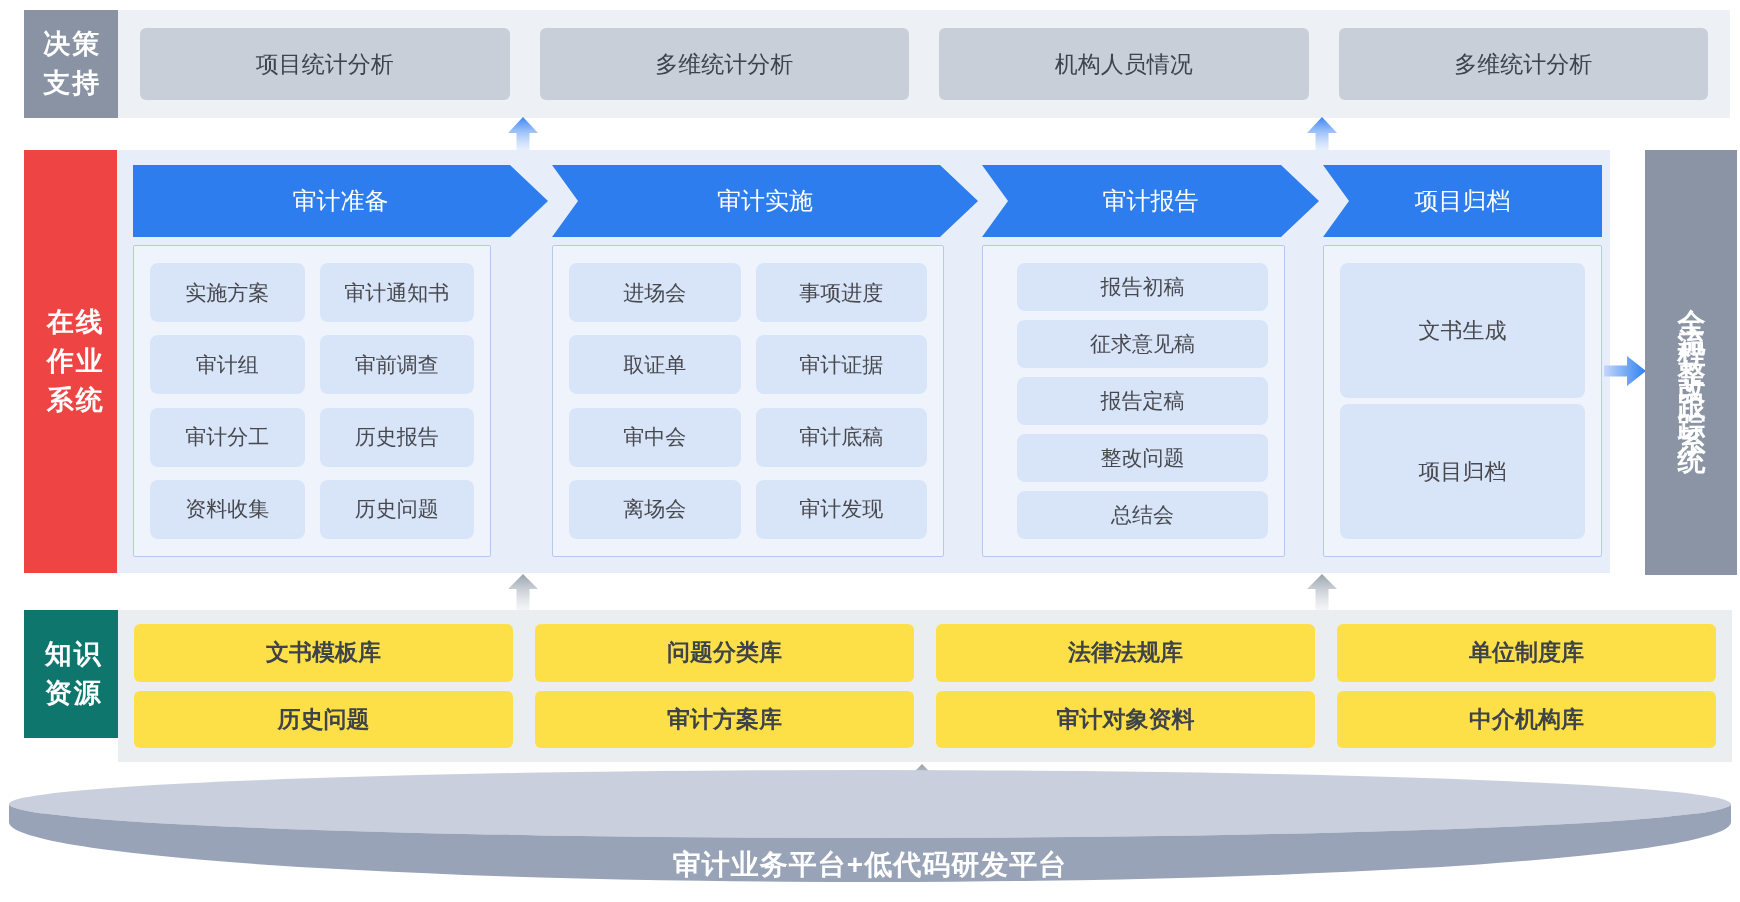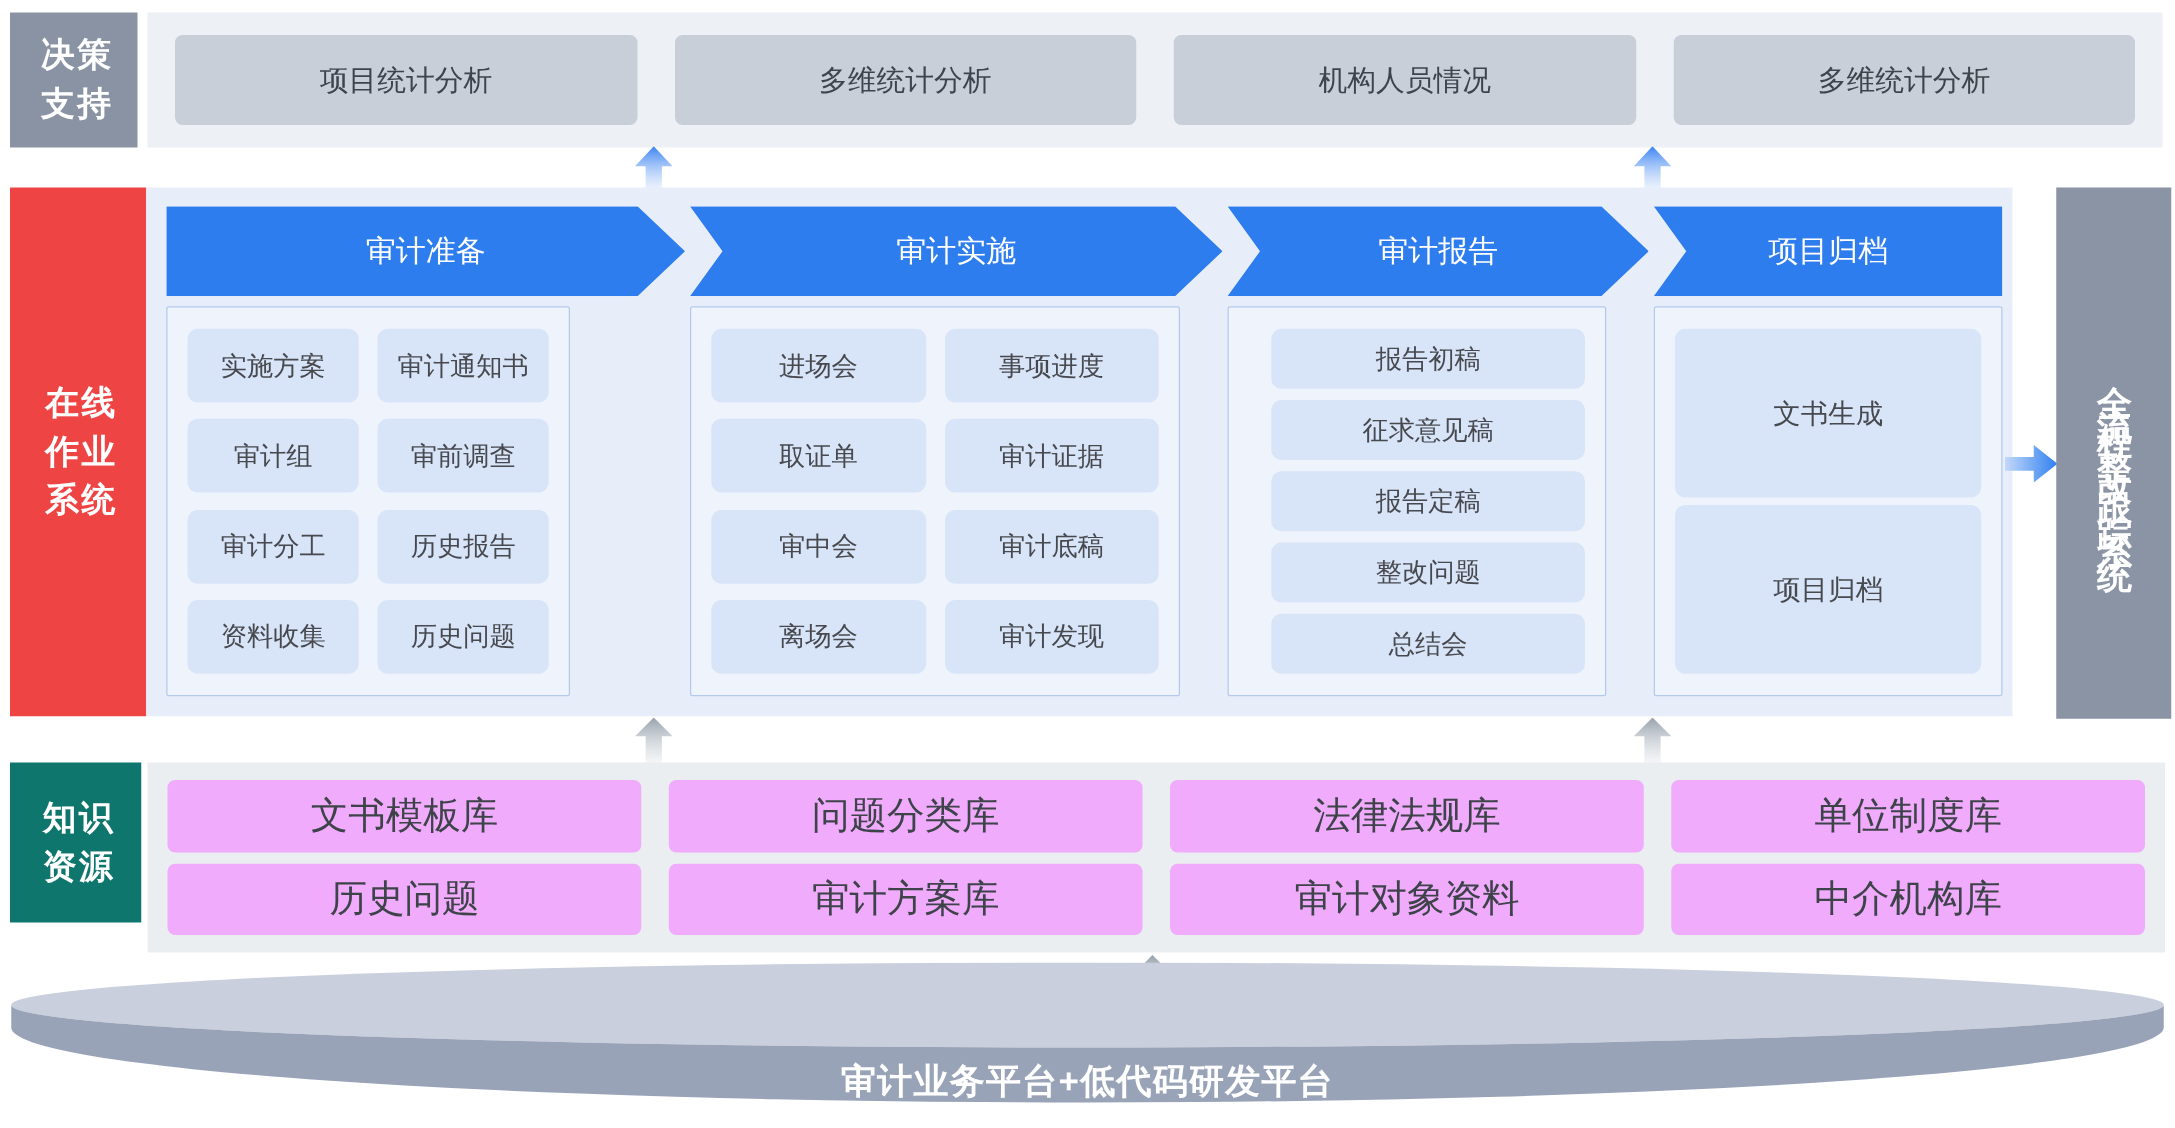--- a/index.html
+++ b/index.html
@@ -2,21 +2,21 @@
 <html><head>
 <meta charset="utf-8">
 <style>
   html,body{margin:0;padding:0;background:#ffffff;}
   *{box-sizing:border-box;}
   body{font-family:"Liberation Sans","DejaVu Sans",sans-serif;}
   .canvas{position:relative;width:1740px;height:902px;background:#ffffff;overflow:hidden;}
 
   
   .side-label{position:absolute;display:flex;align-items:center;justify-content:center;
-    color:#ffffff;font-weight:bold;text-align:right;}
+    color:#ffffff;font-weight:bold;text-align:left;margin-left:16px;}
   .side-label .wrap2{width:2.35em;line-height:1.45;letter-spacing:2px;}
   .lbl-ds{left:8px;top:10px;width:102px;height:108px;background:#8a93a3;font-size:27px;}
   .lbl-os{left:8px;top:150px;width:109px;height:423px;background:#ef4444;font-size:27px;}
   .lbl-kn{left:8px;top:610px;width:105px;height:128px;background:#0f766e;font-size:27px;}
 
   
   .ds-strip{position:absolute;left:118px;top:10px;width:1612px;height:108px;background:#edf0f5;
     display:flex;align-items:center;gap:30px;padding:12px 22px;}
   .ds-btn{flex:1;height:72px;background:#c9cfd9;border-radius:6px;display:flex;align-items:center;
     justify-content:center;font-size:23px;color:#3e434c;}
@@ -40,22 +40,22 @@
 
   
   .track-bar{position:absolute;left:1645px;top:150px;width:92px;height:425px;background:#8a94a4;
     display:flex;align-items:center;justify-content:center;}
   .track-bar span{writing-mode:vertical-rl;text-orientation:upright;color:#ffffff;font-weight:bold;
     font-size:28px;line-height:1;letter-spacing:17px;}
 
   
   .kn-strip{position:absolute;left:118px;top:610px;width:1614px;height:152px;background:#ebeef1;
     display:grid;grid-template-columns:repeat(4,1fr);column-gap:22px;row-gap:9px;padding:14px 16px;}
-  .kn-btn{background:#f0abfc;border-radius:6px;display:flex;align-items:center;justify-content:center;
-    font-size:30px;color:#3e4349;}
+  .kn-btn{background:#fde047;border-radius:6px;display:flex;align-items:center;justify-content:center;
+    font-size:23px;color:#3e4349;font-weight:bold;}
 
   
   .platform{position:absolute;left:8px;top:770px;width:1724px;height:128px;}
   .platform-text{position:absolute;left:0;top:76px;width:100%;text-align:center;color:#ffffff;
     font-weight:bold;font-size:28px;letter-spacing:1px;}
 
   .arrow{position:absolute;}
 </style>
 </head>
 <body>
@@ -100,21 +100,21 @@
     <div class="wrap2">在线作业系统</div>
   </div>
 
   <div class="panel">
 
     <div class="hdr tip" style="left:16px;width:415px">审计准备</div>
     <div class="hdr tip notch" style="left:435px;width:426px">审计实施</div>
     <div class="hdr tip notch" style="left:865px;width:337px">审计报告</div>
     <div class="hdr flat notch" style="left:1206px;width:279px">项目归档</div>
 
-    <div class="colbox grid2" style="left:16px;width:323px">
+    <div class="colbox grid2" style="left:16px;width:358px">
       <div class="chip">实施方案</div>
       <div class="chip">审计通知书</div>
       <div class="chip">审计组</div>
       <div class="chip">审前调查</div>
       <div class="chip">审计分工</div>
       <div class="chip">历史报告</div>
       <div class="chip">资料收集</div>
       <div class="chip">历史问题</div>
     </div>
 

